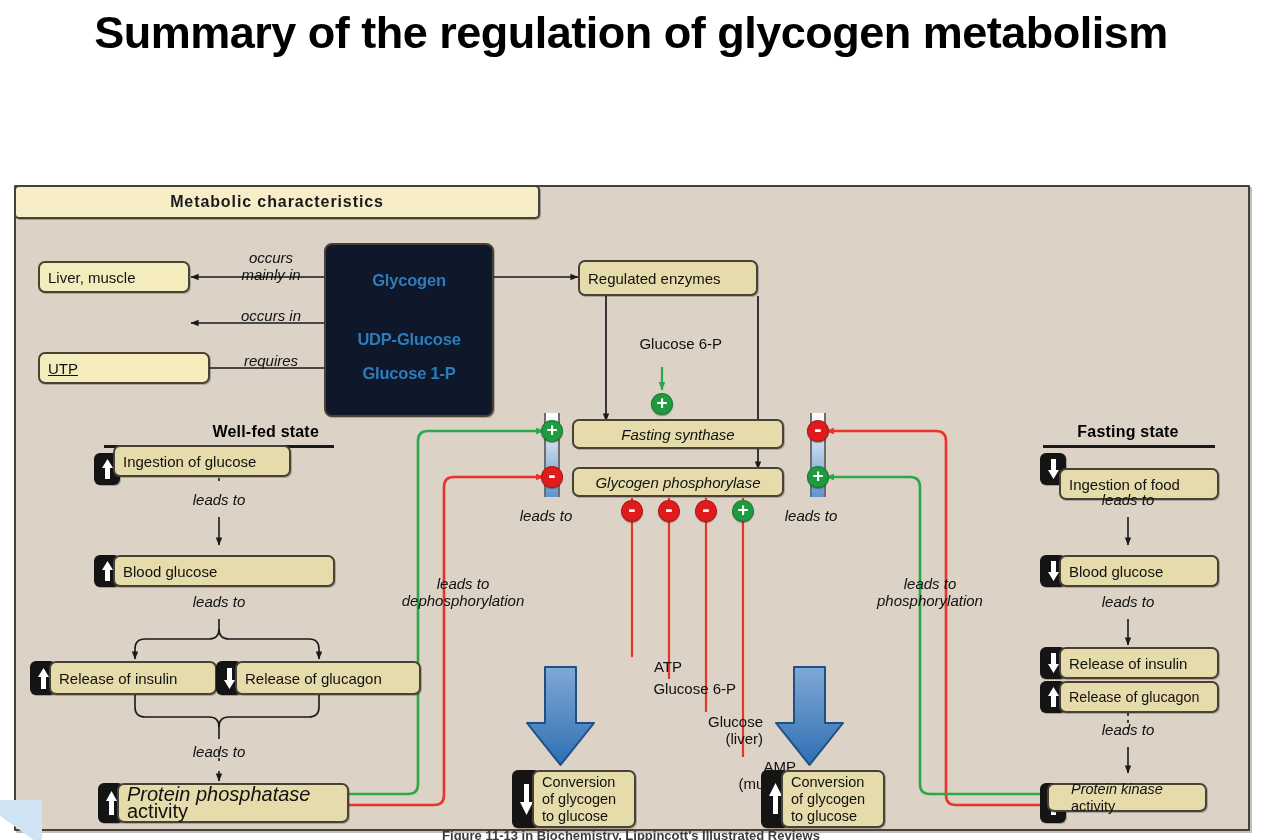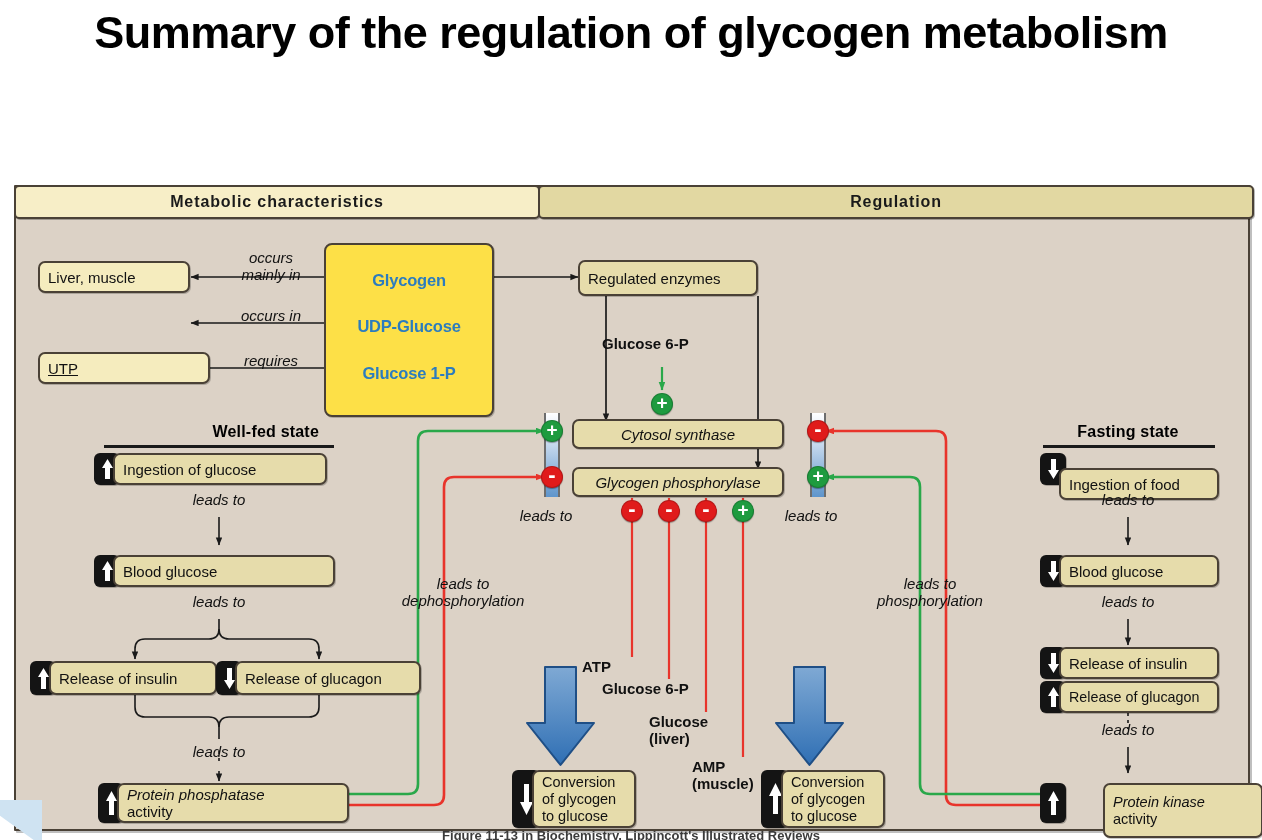--- a/index.html
+++ b/index.html
@@ -60,36 +60,36 @@
   .box span{ display:block; width:100%; padding:0 8px; }
   .box.center span{ text-align:center; }
   .box.ital span{ font-style:italic; }
 
   
   .box.cream{ background:#f5ecbe; }
 
   
   #glycogen-panel{
     position:absolute; left:308px; top:56px; width:170px; height:174px;
-    background:#fde047; border:2px solid #4a4136; border-radius:8px;
+    background:#0f172a; border:2px solid #4a4136; border-radius:8px;
     box-shadow:1px 1px 0 rgba(0,0,0,.22);
   }
   .cyc{
     position:absolute; width:100%; text-align:center;
     font-weight:bold; font-size:16.5px; color:#2c7cbe; letter-spacing:-0.2px;
   }
 
   
   .lbl{
     position:absolute; font-style:italic; font-size:15px; color:#111;
     text-align:center; line-height:17px; white-space:pre-line;
   }
   .plain{
-    position:absolute; font-size:15px; color:#111; text-align:left;
-    line-height:17px; white-space:pre-line; font-style:normal;font-weight:bold;
+    position:absolute; font-size:15px; color:#111; text-align:right;
+    line-height:17px; white-space:pre-line; font-style:normal;
   }
 
   
   .state-hdr{
     position:absolute; font-weight:bold; font-size:16px; color:#000;
     text-align:center; letter-spacing:.2px;
   }
   .state-rule{ position:absolute; height:3px; background:#1a1a1a; }
 
   
@@ -132,23 +132,20 @@
 </style>
 </head>
 <body>
 
 <div id="slide-title">Summary of the regulation of glycogen metabolism</div>
 
 <div id="figure">
 
   <div class="hdr" id="hdr-metabolic">
     <span>Metabolic characteristics</span>
-  </div>
-  <div class="hdr" id="hdr-regulation">
-    <span>Regulation</span>
   </div>
 
   <svg id="wires" viewBox="0 0 1236 646" preserveAspectRatio="none">
     <defs>
       <marker id="ahBlack" markerWidth="9" markerHeight="9" refX="7.6" refY="3.2" orient="auto" markerUnits="userSpaceOnUse">
         <path d="M0,0 L8,3.2 L0,6.4 z" fill="#1a1a1a"></path>
       </marker>
       <marker id="ahGreen" markerWidth="10" markerHeight="10" refX="8.2" refY="3.4" orient="auto" markerUnits="userSpaceOnUse">
         <path d="M0,0 L8.6,3.4 L0,6.8 z" fill="#2aa84a"></path>
       </marker>
@@ -235,21 +232,21 @@
 
   <div class="lbl" style="left:196px; top:120px; width:118px;">occurs in</div>
 
   <div class="box cream" style="left:22px; top:165px; width:172px; height:32px;text-decoration:underline;">
     <span>UTP</span>
   </div>
   <div class="lbl" style="left:196px; top:165px; width:118px;">requires</div>
 
   <div id="glycogen-panel">
     <div class="cyc" style="top:26px;">Glycogen</div>
-    <div class="cyc" style="top:72px;">UDP-Glucose</div>
+    <div class="cyc" style="top:85px;">UDP-Glucose</div>
     <div class="cyc" style="top:119px;">Glucose 1-P</div>
   </div>
 
   <div class="box" style="left:562px; top:73px; width:180px; height:36px;">
     <span>Regulated enzymes</span>
   </div>
 
   <div class="plain" style="left:586px; top:148px; width:120px;">Glucose 6-P</div>
   <div class="badge pos" style="left:635px; top:206px;">
       <b>+</b>
@@ -265,21 +262,21 @@
 
   <div class="slider" style="left:794px; top:226px; height:84px;"></div>
   <div class="badge neg" style="left:791px; top:233px;">
       <b>-</b>
     </div>
   <div class="badge pos" style="left:791px; top:279px;">
       <b>+</b>
     </div>
 
   <div class="box center ital" style="left:556px; top:232px; width:212px; height:30px;">
-    <span>Cytosol synthase</span>
+    <span>Fasting synthase</span>
   </div>
   <div class="box center ital" style="left:556px; top:280px; width:212px; height:30px;">
     <span>Glycogen phosphorylase</span>
   </div>
 
   <div class="lbl" style="left:487px; top:320px; width:86px;">leads to</div>
   <div class="lbl" style="left:752px; top:320px; width:86px;">leads to</div>
 
   <div class="badge neg" style="left:605px; top:313px;">
       <b>-</b>
@@ -324,21 +321,21 @@
   </div>
 
   <div class="state-hdr" style="left:103px; top:236px; width:200px;text-align:right;">Well-fed state</div>
   <div class="state-rule" style="left:88px; top:258px; width:230px;"></div>
 
   <div class="chip" style="left:78px; top:266px; width:26px; height:32px;">
     <svg width="13" height="22" viewBox="0 0 13 22">
         <path d="M6.5,1 L12,10 L9,10 L9,21 L4,21 L4,10 L1,10 Z" fill="#fff"></path>
       </svg>
   </div>
-  <div class="box" style="left:97px; top:266px; width:214px; height:32px;">
+  <div class="box" style="left:97px; top:258px; width:178px; height:32px;">
     <span>Ingestion of glucose</span>
   </div>
   <div class="lbl" style="left:143px; top:304px; width:120px;">leads to</div>
 
   <div class="chip" style="left:78px; top:368px; width:26px; height:32px;">
     <svg width="13" height="22" viewBox="0 0 13 22">
         <path d="M6.5,1 L12,10 L9,10 L9,21 L4,21 L4,10 L1,10 Z" fill="#fff"></path>
       </svg>
   </div>
   <div class="box" style="left:97px; top:368px; width:222px; height:32px;">
@@ -365,21 +362,21 @@
   </div>
 
   <div class="lbl" style="left:143px; top:556px; width:120px;">leads to</div>
 
   <div class="chip" style="left:82px; top:596px; width:26px; height:40px;">
     <svg width="13" height="26" viewBox="0 0 13 26">
         <path d="M6.5,1 L12,11 L9,11 L9,25 L4,25 L4,11 L1,11 Z" fill="#fff"></path>
       </svg>
   </div>
   <div class="box" style="left:101px; top:596px; width:232px; height:40px;">
-    <span style="font-size:15px; line-height:17px;">
+    <span style="font-size:20px; line-height:17px;">
       <i style="font-style:italic; display:block;">Protein phosphatase</i>
       <i style="font-style:normal; display:block;">activity</i>
     </span>
   </div>
 
   <div class="lbl" style="left:383px; top:388px; width:128px;">leads to
 dephosphorylation</div>
 
   <div class="state-hdr" style="left:1012px; top:236px; width:200px;">Fasting state</div>
   <div class="state-rule" style="left:1027px; top:258px; width:172px;"></div>
@@ -422,21 +419,21 @@
     <span style="font-size:14.3px;">Release of glucagon</span>
   </div>
 
   <div class="lbl" style="left:1052px; top:534px; width:120px;">leads to</div>
 
   <div class="chip" style="left:1024px; top:596px; width:26px; height:40px;">
     <svg width="13" height="26" viewBox="0 0 13 26">
         <path d="M6.5,1 L12,11 L9,11 L9,25 L4,25 L4,11 L1,11 Z" fill="#fff"></path>
       </svg>
   </div>
-  <div class="box" style="left:1087px; top:596px; width:160px; height:55px;">
+  <div class="box" style="left:1031px; top:596px; width:160px; height:29px;padding-left:14px;">
     <span style="font-size:14.5px; line-height:17px;">
       <i style="font-style:italic; display:block;">Protein kinase</i>
       <i style="font-style:normal; display:block;">activity</i>
     </span>
   </div>
 
   <div class="lbl" style="left:838px; top:388px; width:152px;">leads to
 phosphorylation</div>
 
 </div>

